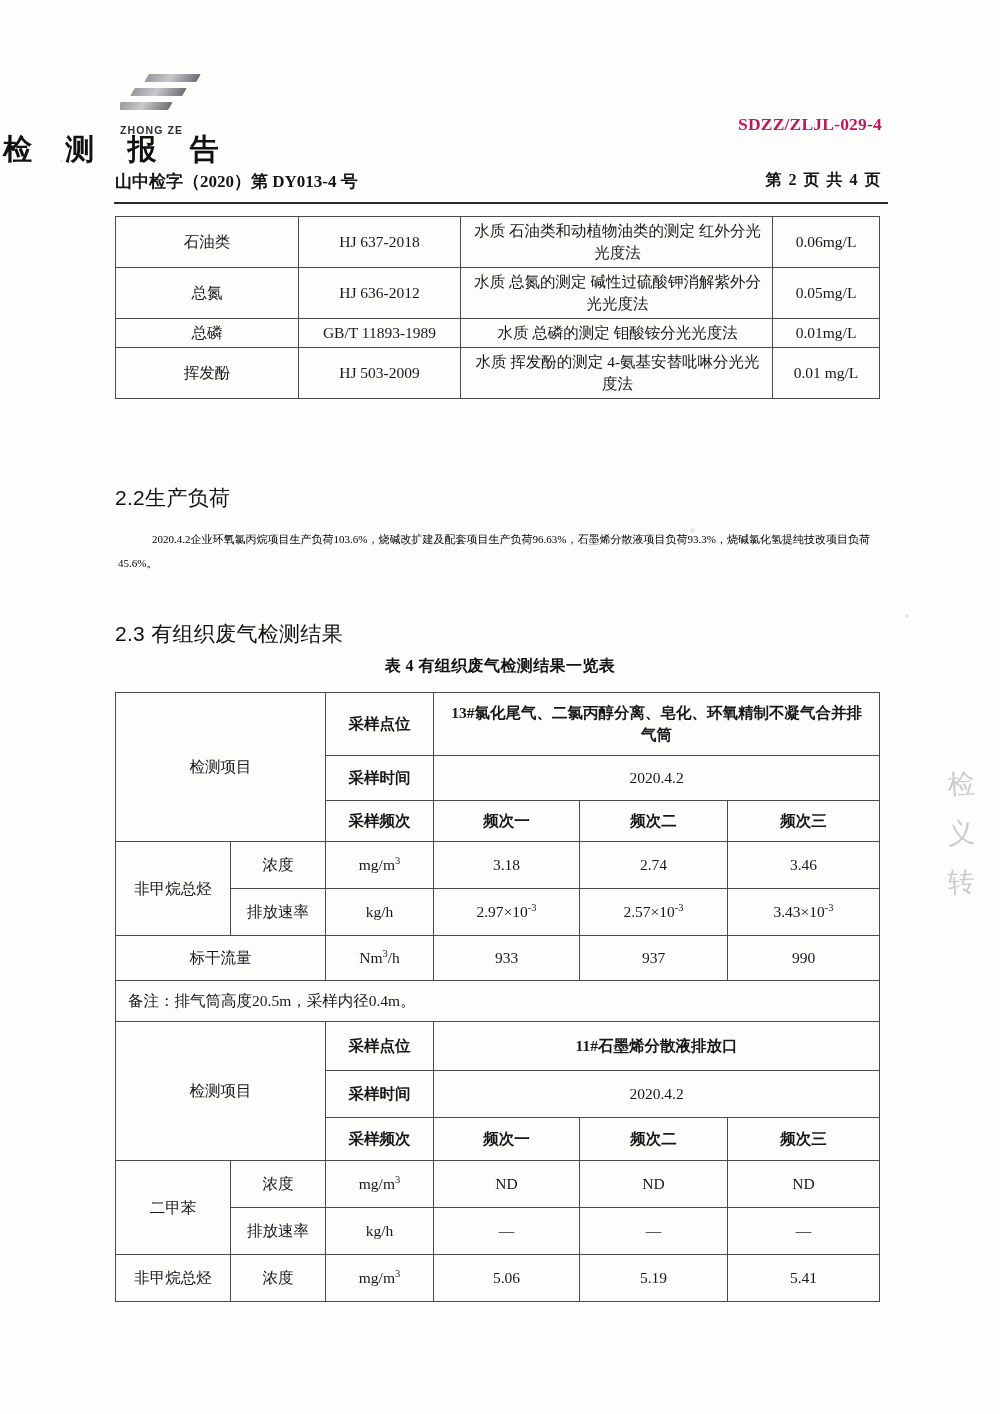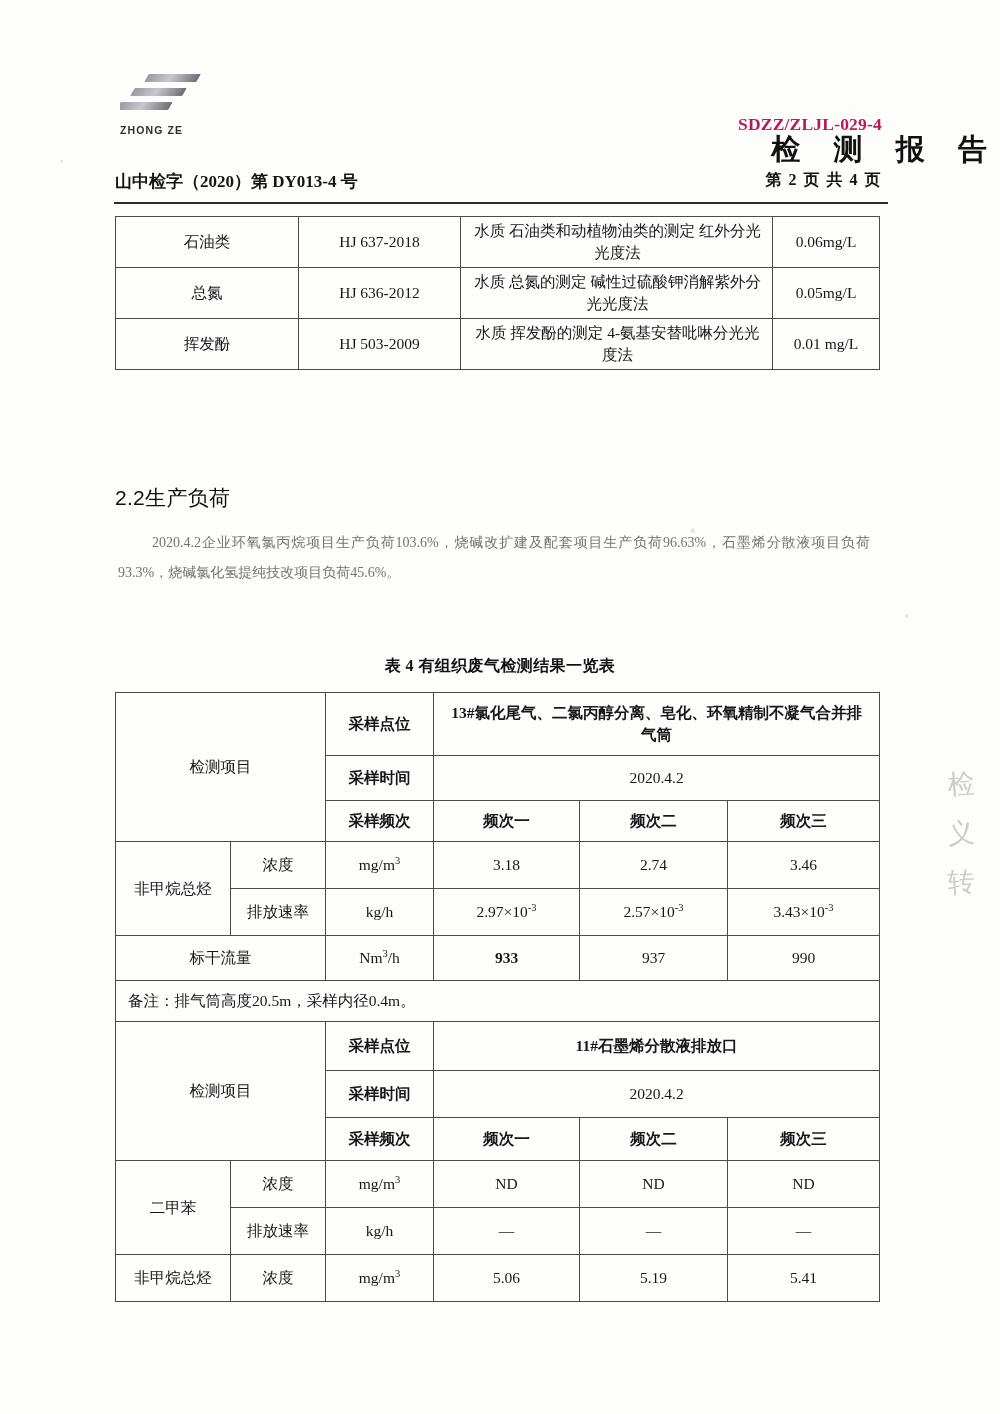--- a/index.html
+++ b/index.html
@@ -46,21 +46,21 @@
     top: 114px;
     font-size: 17.5px;
     font-weight: 700;
     letter-spacing: 0.2px;
     color: #be185d;
   }
   .main-title {
     position: absolute;
     left: 0; right: 0;
     top: 130px;
-    text-align: right;
+    text-align: left;
     font-size: 29px;
     font-weight: 700;
     letter-spacing: 13px;
     padding-left: 3px;
     color: #111;
   }
   .report-no {
     position: absolute;
     left: 115px;
     top: 170px;
@@ -114,23 +114,23 @@
   .sec-head {
     position: absolute;
     font-family: "Liberation Sans", sans-serif;
     font-weight: 400;
     font-size: 21px;
     color: #101012;
     letter-spacing: 0.3px;
   }
   .body-par {
     position: absolute;
-    font-size: 14px;
+    font-size: 11px;
     line-height: 2.15;
-    color: #737373;
+    color: #000000;
     text-align: justify;
   }
   .tbl-caption {
     position: absolute;
     left: 0; right: 0;
     text-align: center;
     font-size: 16px;
     font-weight: 700;
     color: #121214;
     letter-spacing: 0.4px;
@@ -226,31 +226,38 @@
         <td class="desc">水质  石油类和动植物油类的测定  红外分光光度法</td>
         <td>0.06mg/L</td>
       </tr>
       <tr>
         <td>总氮</td>
         <td>HJ 636-2012</td>
         <td class="desc">水质  总氮的测定  碱性过硫酸钾消解紫外分光光度法</td>
         <td>0.05mg/L</td>
       </tr>
       <tr>
+        <td>总磷</td>
+        <td>GB/T 11893-1989</td>
+        <td class="desc" style="white-space:nowrap;">水质  总磷的测定  钼酸铵分光光度法</td>
+        <td>0.01mg/L</td>
+      </tr>
+      <tr>
         <td>挥发酚</td>
         <td>HJ 503-2009</td>
         <td class="desc">水质   挥发酚的测定 4-氨基安替吡啉分光光度法</td>
         <td>0.01 mg/L</td>
       </tr>
     </tbody>
   </table>
 
   <div class="sec-head" style="left:115px; top:484px;">2.2生产负荷</div>
   <div class="body-par" style="left:118px; top:528px; width:752px; text-indent:34px;">2020.4.2企业环氧氯丙烷项目生产负荷103.6%，烧碱改扩建及配套项目生产负荷96.63%，石墨烯分散液项目负荷93.3%，烧碱氯化氢提纯技改项目负荷45.6%。</div>
 
+  <div class="sec-head" style="left:115px; top:620px;">2.3 有组织废气检测结果</div>
   <div class="tbl-caption" style="top:656px;">表 4   有组织废气检测结果一览表</div>
 
   <table id="table-gas" class="doc-table">
     <colgroup>
       <col style="width:115px">
       <col style="width:95px">
       <col style="width:108px">
       <col style="width:146px">
       <col style="width:148px">
       <col style="width:152px">
@@ -286,21 +293,21 @@
         <td>排放速率</td>
         <td>kg/h</td>
         <td style="height:40px;"><span>2.97×10</span><span class="sup">-3</span></td>
         <td><span>2.57×10</span><span class="sup">-3</span></td>
         <td><span>3.43×10</span><span class="sup">-3</span></td>
       </tr>
 
       <tr>
         <td colspan="2">标干流量</td>
         <td><span>Nm</span><span class="sup">3</span><span>/h</span></td>
-        <td style="height:38px;font-weight:bold;">933</td>
+        <td style="height:38px;">933</td>
         <td>937</td>
         <td>990</td>
       </tr>
 
       <tr>
         <td class="remark" colspan="6" style="height:34px;">备注：排气筒高度20.5m，采样内径0.4m。</td>
       </tr>
 
       <tr>
         <td rowspan="3" colspan="2">检测项目</td>

